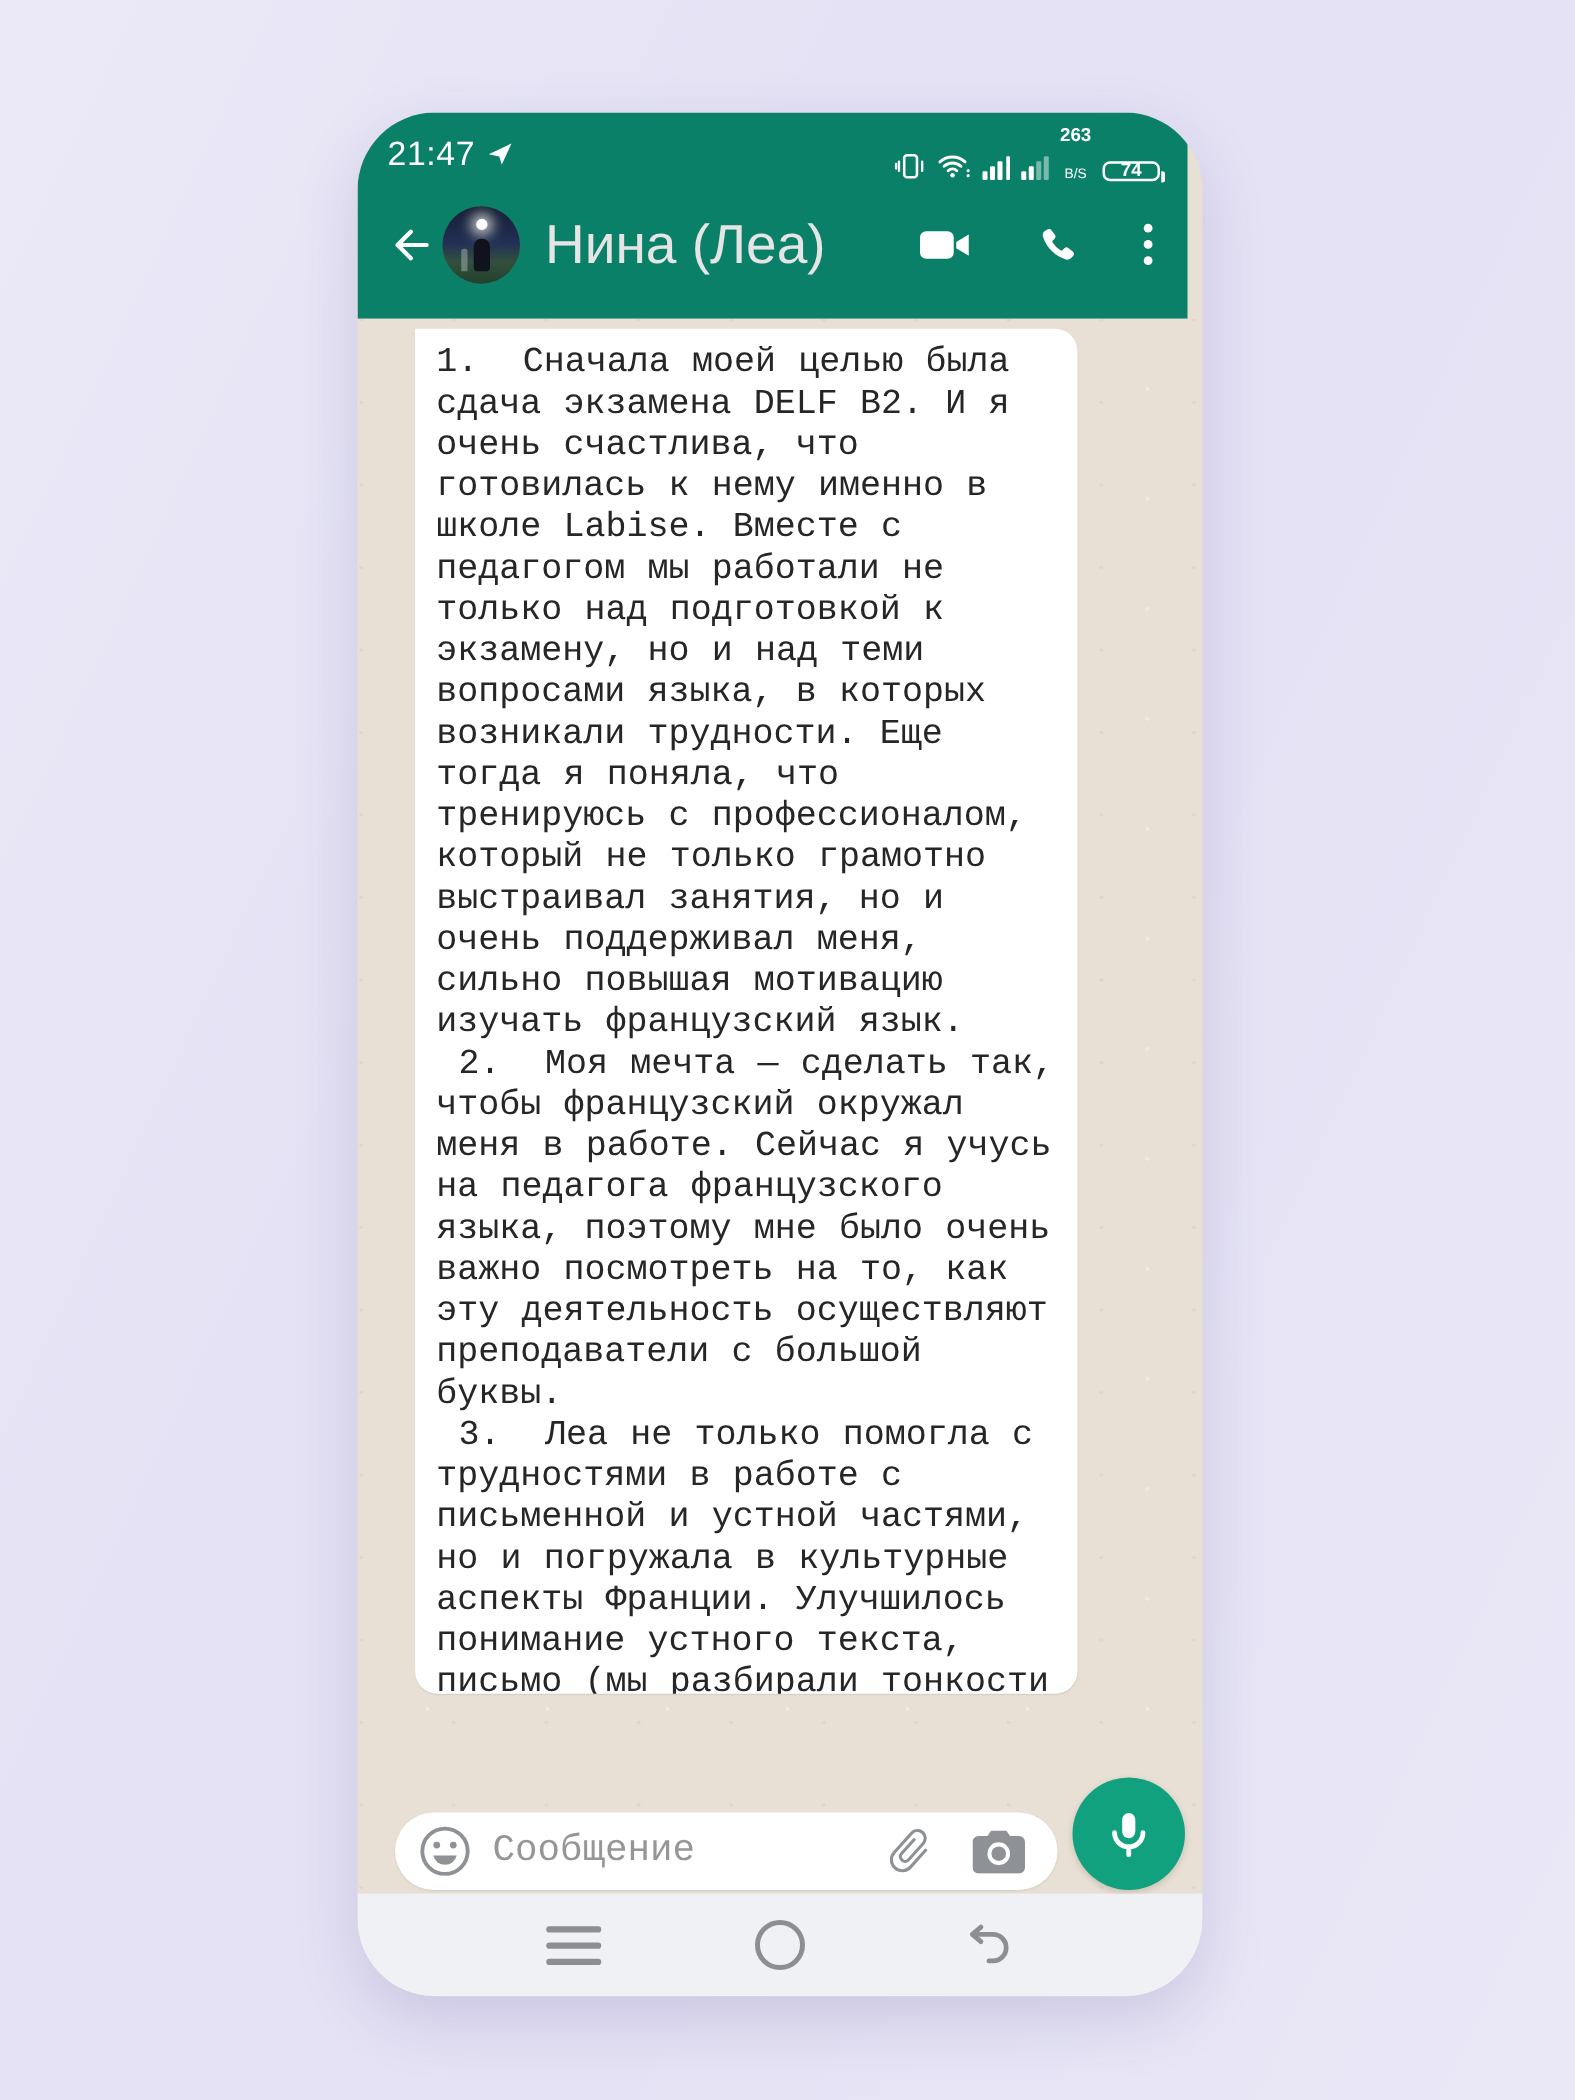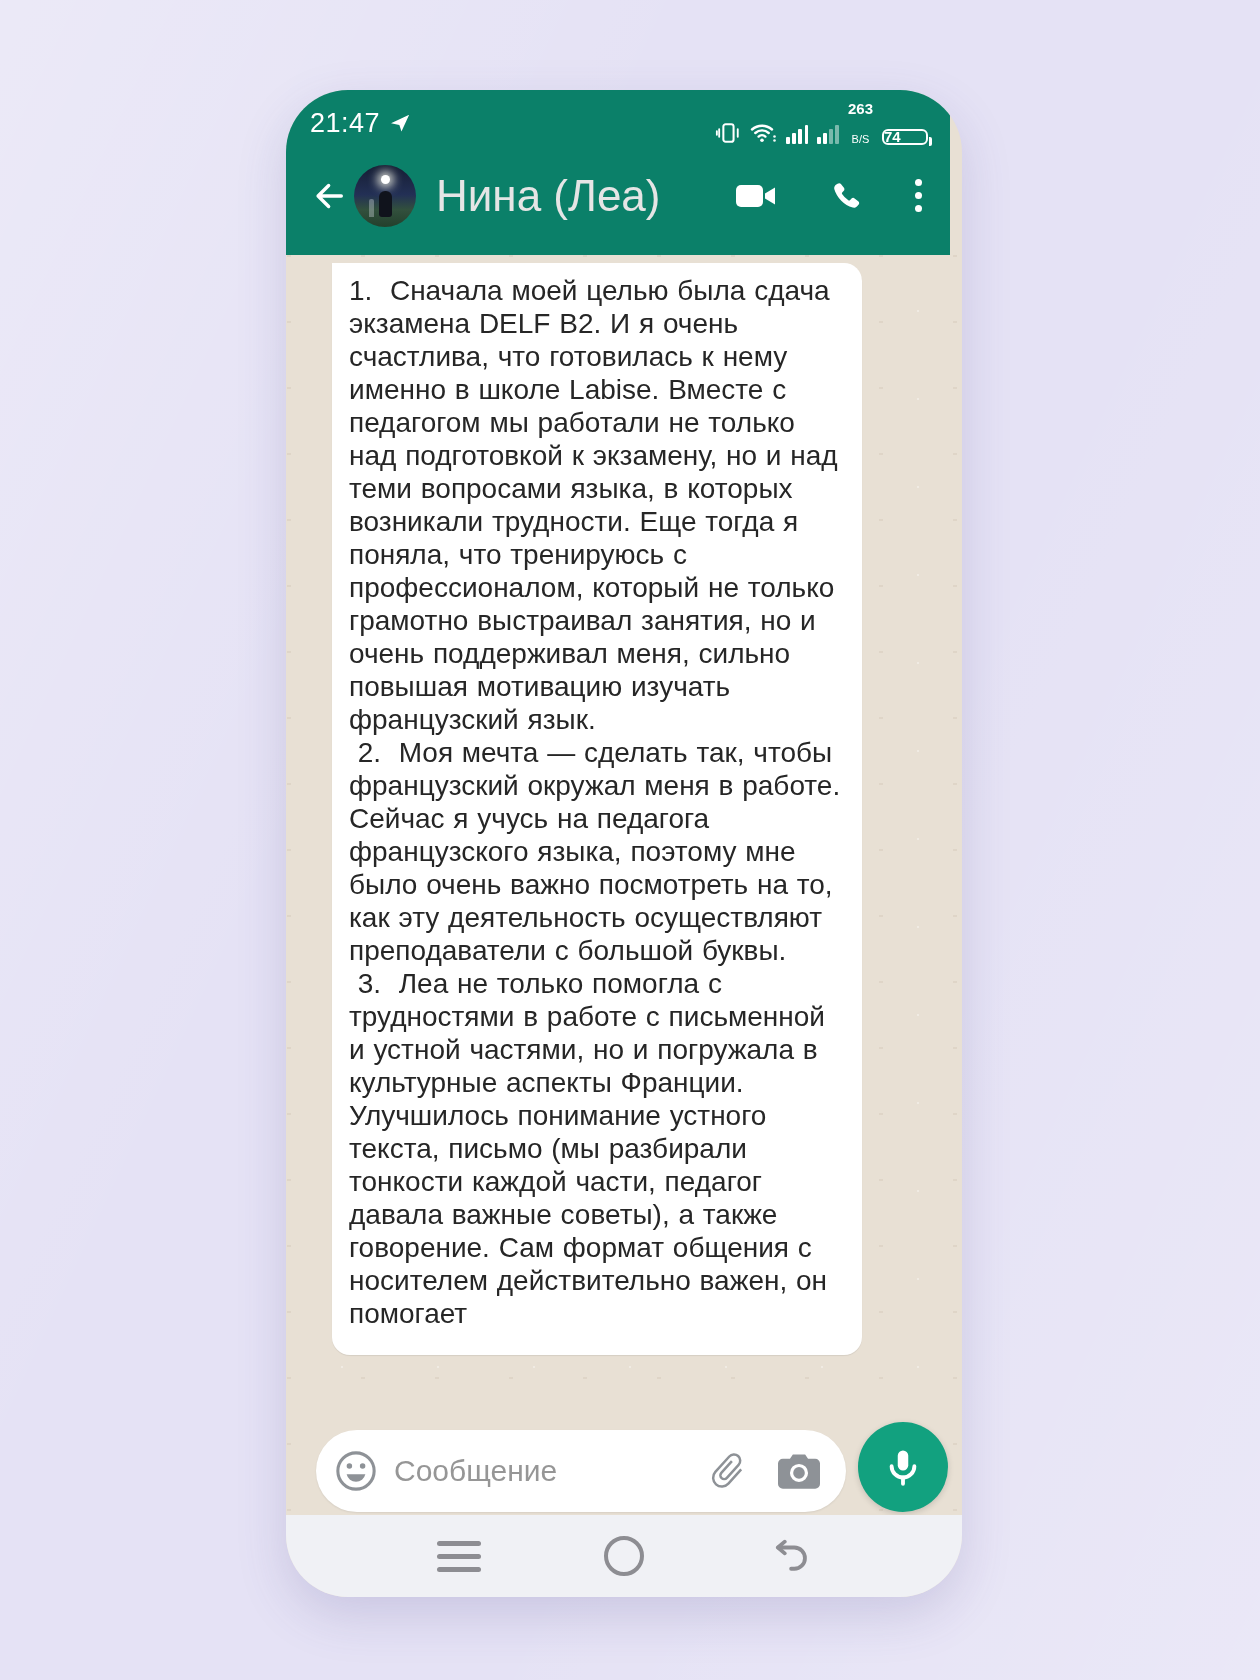--- a/index.html
+++ b/index.html
@@ -31,21 +31,21 @@
   
   .header{position:absolute;top:0;left:0;right:12px;height:165px;background:var(--c-header_green);}
   .statusbar{display:flex;align-items:center;height:52px;padding:14px 22px 0 24px;color:#fff;}
   .time{font-size:27px;letter-spacing:.5px;}
   .st-left{display:flex;align-items:center;gap:9px;}
   .st-right{margin-left:auto;display:flex;align-items:flex-end;gap:9px;}
   .netspeed{display:flex;flex-direction:column;align-items:center;line-height:1;color:#fff;margin-bottom:1px;}
   .netspeed .v{font-size:15px;font-weight:bold;text-align:center;}
   .netspeed .u{font-size:11px;margin-top:18px;}
   .battery{position:relative;width:46px;height:16px;border:2.5px solid #fff;border-radius:6px;
-    display:flex;align-items:center;color:#fff;font-size:15px;font-weight:bold;margin-bottom:1px;}
+    display:flex;align-items:center;justify-content:center;color:#fff;font-size:15px;font-weight:bold;margin-bottom:1px;}
   .battery::after{content:"";position:absolute;right:-6px;top:6px;width:3.5px;height:9px;background:#fff;border-radius:0 2px 2px 0;}
   .sigbars{display:flex;align-items:flex-end;gap:2.5px;height:20px;margin-bottom:2px;}
   .sigbars i{display:block;width:3.6px;background:#fff;border-radius:1px;}
   .chatbar{display:flex;align-items:center;height:113px;padding:0 26px 6px 18px;}
   .backbtn{display:flex;align-items:center;justify-content:center;width:44px;height:44px;}
   .avatar{width:62px;height:62px;border-radius:50%;margin-left:6px;position:relative;overflow:hidden;flex:0 0 auto;
     background:linear-gradient(180deg,#151d33 0%,#233055 48%,#32503d 72%,#23402c 100%);}
   .avatar::before{content:"";position:absolute;left:27px;top:10px;width:9px;height:9px;border-radius:50%;
     background:#fff;box-shadow:0 0 10px 4px rgba(255,255,240,.8);}
   .avatar::after{content:"";position:absolute;left:25px;top:26px;width:13px;height:26px;border-radius:6px 6px 3px 3px;
@@ -56,34 +56,35 @@
   .dots i{width:7px;height:7px;border-radius:50%;background:#fff;display:block;}
   
   .chatarea{
     position:absolute;top:165px;bottom:82px;left:0;right:0;
     background-image:
       radial-gradient(rgba(255,255,255,.35) 1.4px, transparent 1.5px),
       radial-gradient(rgba(170,150,125,.14) 1.6px, transparent 1.7px);
     background-size:96px 88px,74px 66px;
     background-position:8px 12px,40px 34px;
     background-color:var(--c-wallpaper_beige);
+    font-family:Liberation Mono, monospace;
   }
   .bubble{
     position:absolute;left:46px;top:8px;width:530px;height:1092px;
     background:var(--c-bubble_white);border-radius:18px;border-top-left-radius:0;
     padding:11px 16px 0 17px;overflow:hidden;
     box-shadow:0 1px 1px rgba(0,0,0,.08);
   }
   .bubble .tail{position:absolute;left:-15px;top:0;width:0;height:0;
     border-top:20px solid var(--c-bubble_white);border-left:16px solid transparent;}
   .msg p{font-size:28px;line-height:33px;color:var(--c-message_text);white-space:pre-wrap;
     word-spacing:1px;}
   
   .composer{position:absolute;left:30px;right:14px;bottom:3px;display:flex;align-items:flex-end;gap:12px;}
-  .pill{flex:1;height:82px;background:#fff;border-radius:41px;display:flex;align-items:center;
+  .pill{flex:1;height:62px;background:#fff;border-radius:41px;display:flex;align-items:center;
     padding:0 26px 0 18px;box-shadow:0 1px 2px rgba(0,0,0,.08);}
   .pill .ph{font-size:30px;color:var(--c-placeholder_gray);margin-left:16px;flex:1;}
   .pill .trail{display:flex;align-items:center;gap:30px;}
   .micbtn{width:90px;height:90px;border-radius:50%;background:var(--c-accent_green);
     display:flex;align-items:center;justify-content:center;flex:0 0 auto;box-shadow:0 2px 6px rgba(0,0,0,.15);}
   
   .navbar{position:absolute;left:0;right:0;bottom:0;height:82px;background:var(--c-navbar_gray);
     display:flex;align-items:center;justify-content:space-around;padding:0 90px;}
   .navbtn{display:flex;align-items:center;justify-content:center;width:70px;height:60px;}
   .burger{display:flex;flex-direction:column;gap:8px;}

